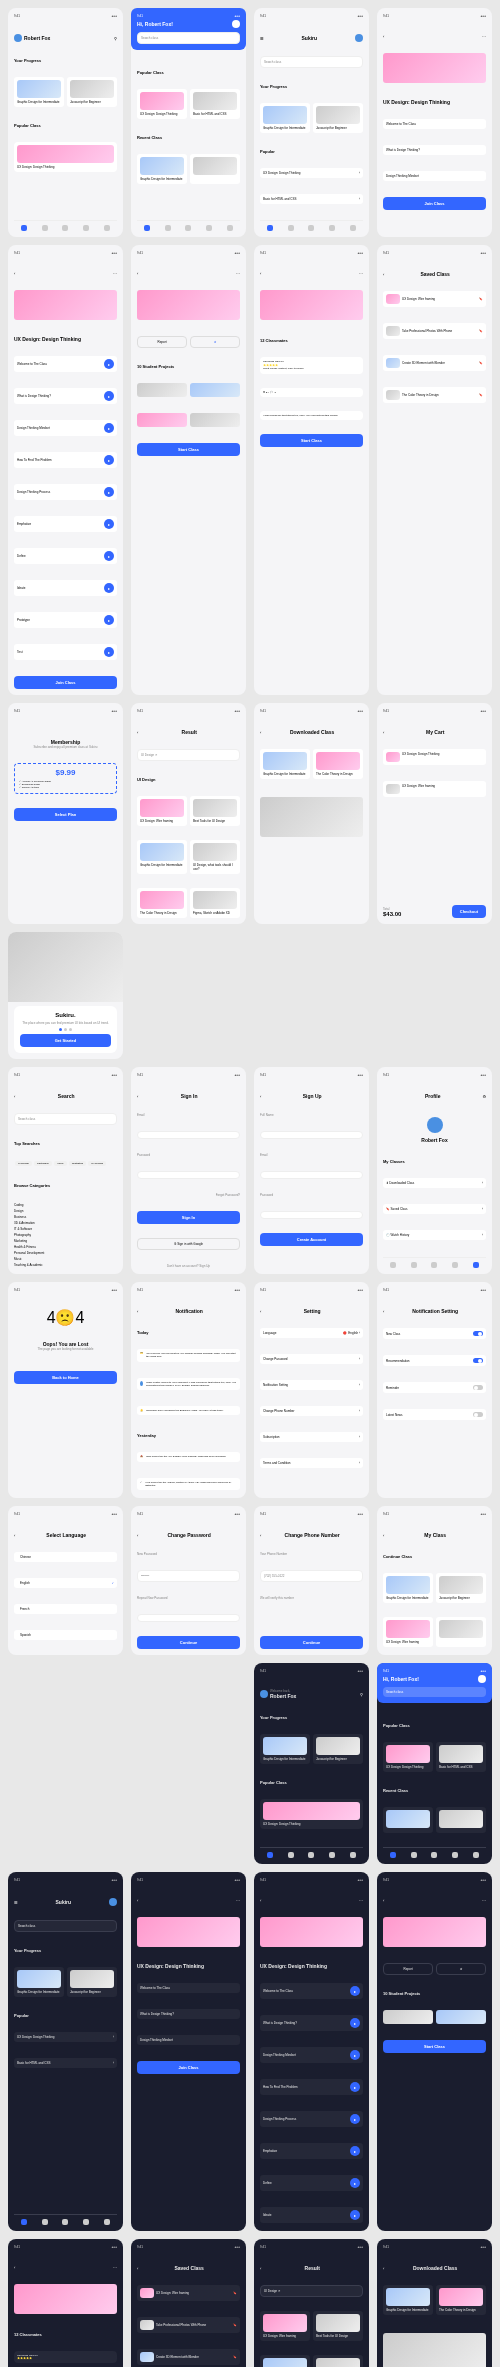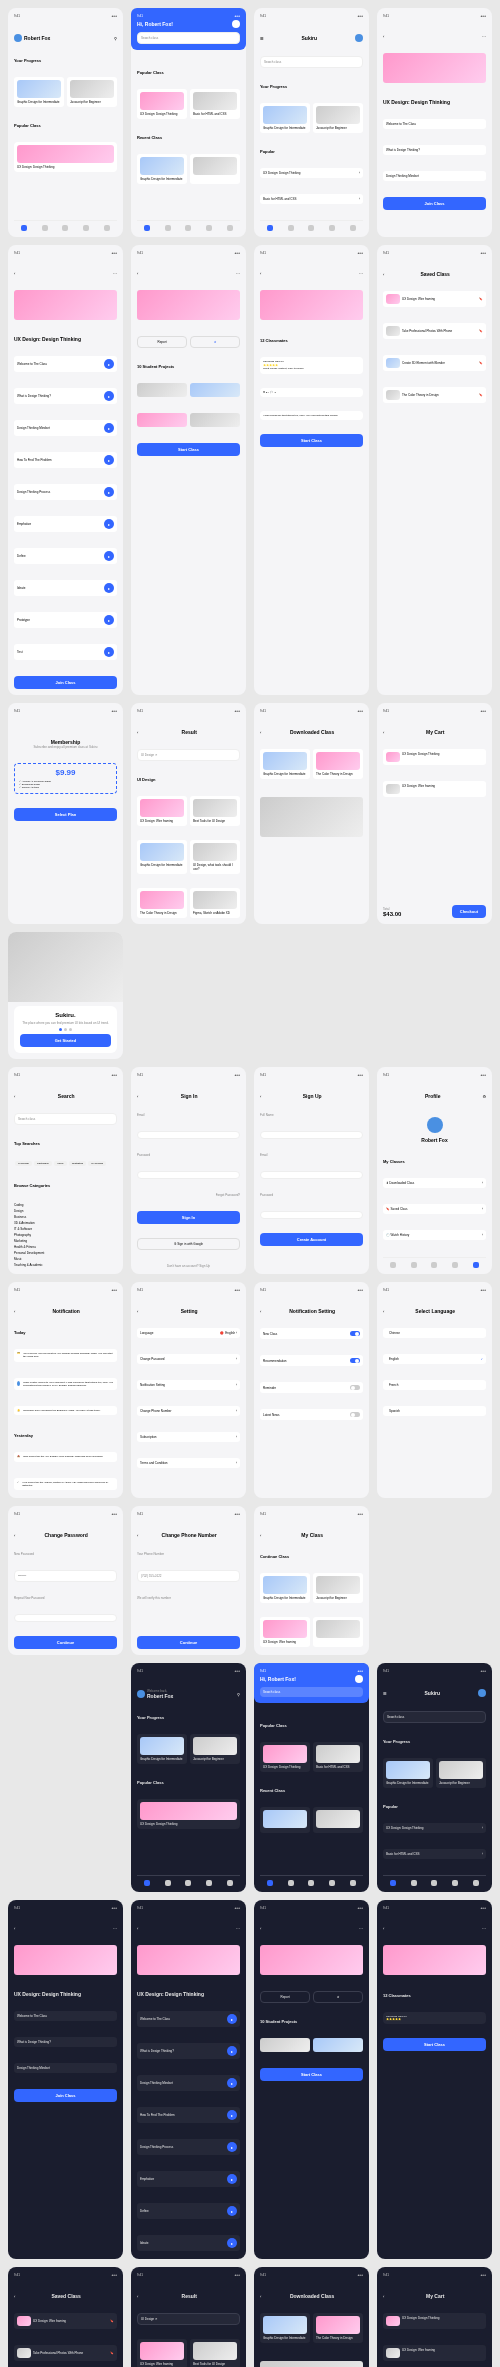--- a/index.html
+++ b/index.html
@@ -512,20 +512,32 @@
       </div>
   <div class="nav-bar">
         <div class="nav-icon"></div>
         <div class="nav-icon"></div>
         <div class="nav-icon"></div>
         <div class="nav-icon"></div>
         <div class="nav-icon active"></div>
       </div>
 </div>
 
+<div class="screen">
+  <div class="status-bar">
+        <span>9:41</span>
+        <span>●●●</span>
+      </div>
+  <div class="face404">4🙁4</div>
+  <div style="text-align:center">
+    <div class="title">Oops! You are Lost</div>
+    <div class="subtitle">The page you are looking for not available</div>
+  </div>
+  <div class="btn" style="margin-top:6px">Back to Home</div>
+</div>
 
 <div class="screen">
   <div class="status-bar">
         <span>9:41</span>
         <span>●●●</span>
       </div>
   <div class="header">
         <span>‹</span>
         <span class="title">Notification</span>
         <span></span>

